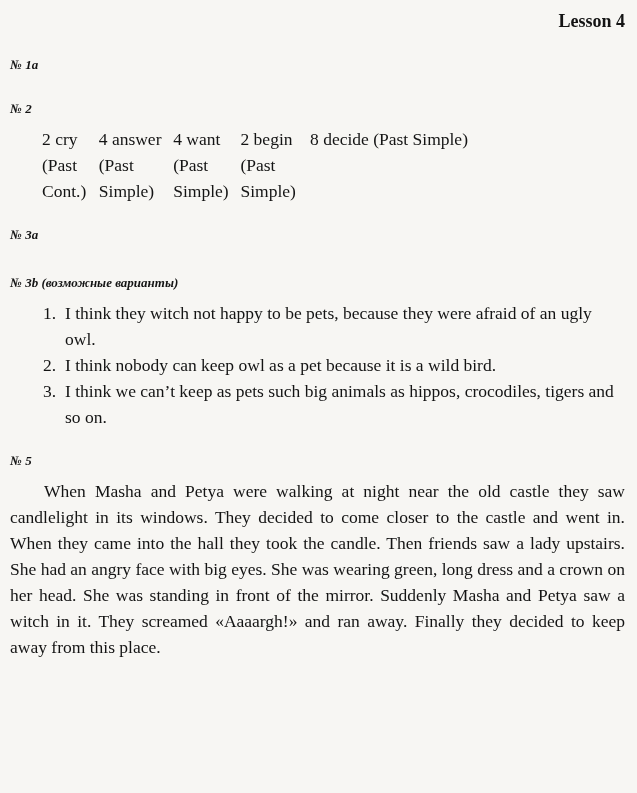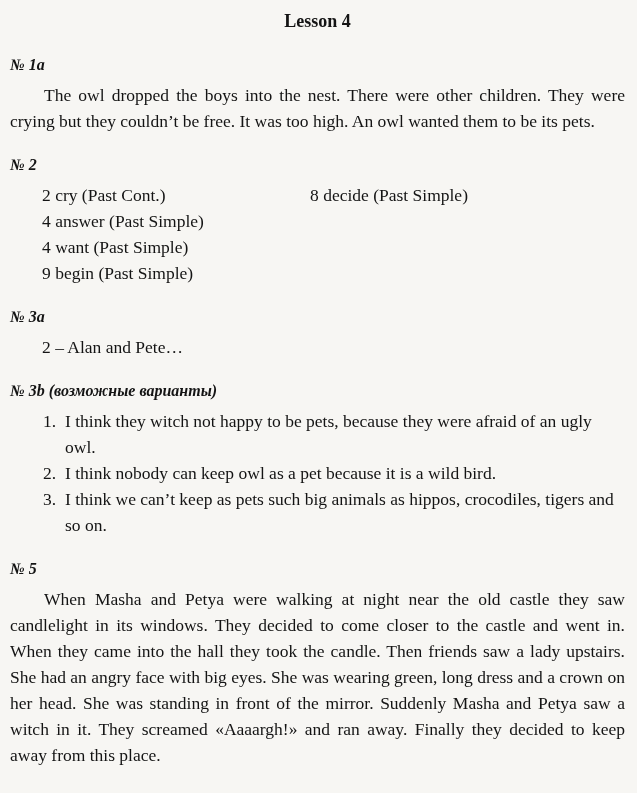--- a/index.html
+++ b/index.html
@@ -16,43 +16,43 @@
   }
   .page {
     box-sizing: border-box;
     width: 637px;
     height: 793px;
     padding: 6px 12px 0 10px;
     font-size: 17.5px;
     line-height: 26px;
   }
   .title {
-    text-align: center;
+    text-align: right;
     font-weight: bold;
     font-size: 18px;
     margin: 2px 0 10px 0;
   }
   .heading {
     font-weight: bold;
     font-style: italic;
-    font-size: 16px;
+    font-size: 13px;
     margin: 18px 0 4px 0;
   }
   .para {
     margin: 0;
     text-indent: 34px;
     text-align: justify;
   }
   .two-col {
     display: flex;
     padding-left: 32px;
   }
   .col {
     display: flex;
-    flex-direction: column;
+    flex-direction: row;
   }
   .col.left  { width: 268px; flex-shrink: 0; }
   .col.right { flex: 1; }
   .num-list {
     padding-left: 22px;
   }
   .num-item {
     display: flex;
   }
   .num-item .num {
@@ -66,39 +66,37 @@
   }
 </style>
 </head>
 <body>
 
 <div class="page">
 
   <div class="title">Lesson 4</div>
 
   <div class="heading">№ 1a</div>
-  <p class="para">The owl dropped the boys into the nest. There were other children. They were crying but they couldn’t be free. It was too high. An owl wanted them to be its pets.</p>
 
   <div class="heading">№ 2</div>
   <div class="two-col">
     <div class="col left">
       <span>2 cry (Past Cont.)</span>
       <span>4 answer (Past Simple)</span>
       <span>4 want (Past Simple)</span>
-      <span>9 begin (Past Simple)</span>
+      <span>2 begin (Past Simple)</span>
     </div>
     <div class="col right">
       <span>8 decide (Past Simple)</span>
     </div>
   </div>
 
   <div class="heading">№ 3a</div>
   <div class="two-col">
     <div class="col left">
-      <span>2 – Alan and Pete…</span>
     </div>
   </div>
 
   <div class="heading">№ 3b (возможные варианты)</div>
   <div class="num-list">
     <div class="num-item">
       <span class="num">1.</span>
       <span class="txt">I think they witch not happy to be pets, because they were afraid of an ugly owl.</span>
     </div>
     <div class="num-item">

